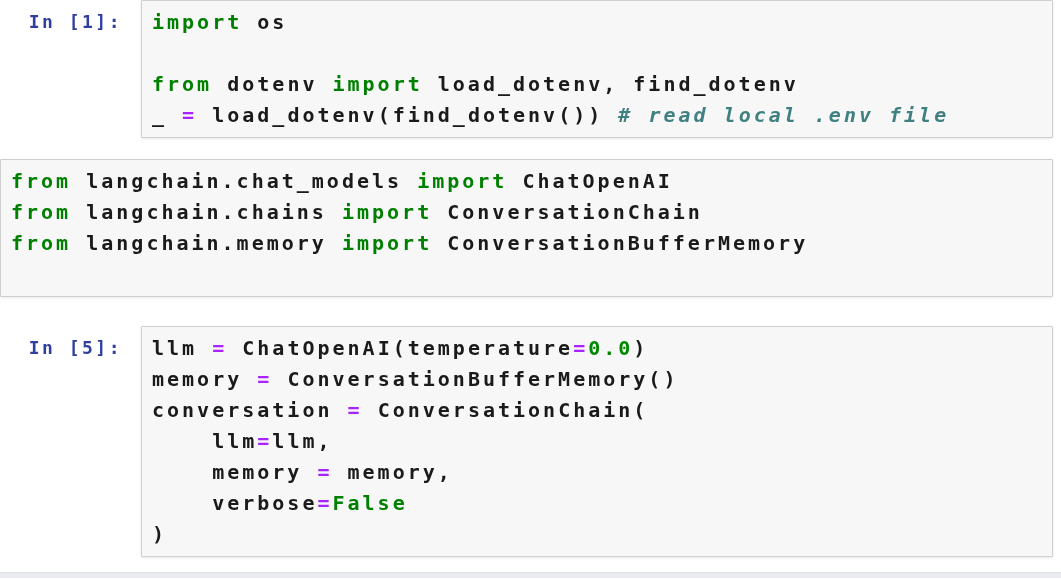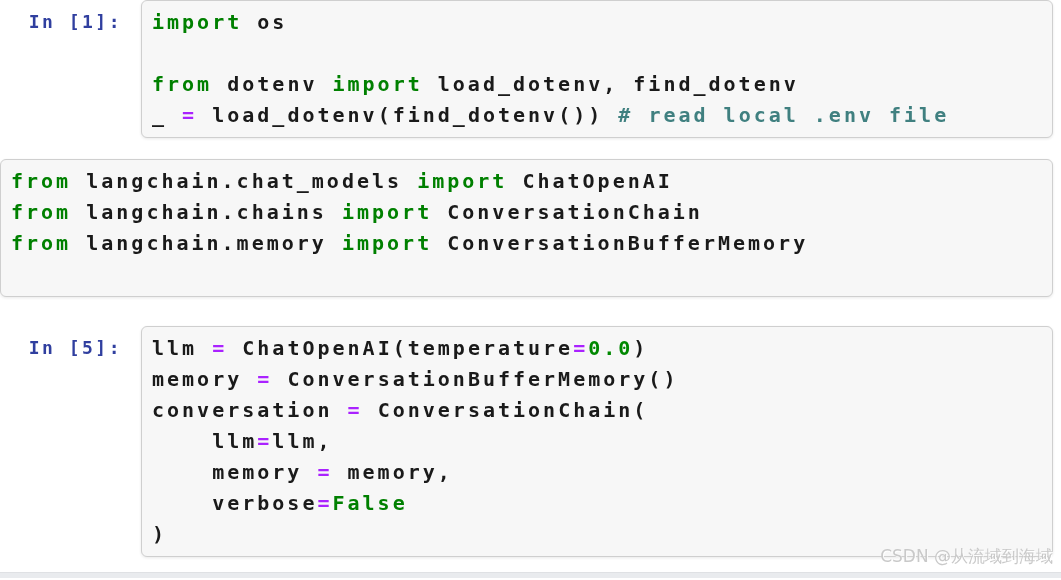--- a/index.html
+++ b/index.html
@@ -37,40 +37,40 @@
     letter-spacing: 2.5px;
     line-height: 31px;
     color: var(--prompt, #303F9F);
     white-space: pre;
   }
   .input {
     flex: 1 1 auto;
     margin-right: 8px;
     background: var(--cell-bg, #f7f7f7);
     border: 1px solid var(--cell-border, #cfcfcf);
-    border-radius: 6px;
+    border-radius: 1px;
     padding: 6px 0 6px 10px;
     box-shadow: 0 1px 3px rgba(0,0,0,0.09);
     cursor: text;
   }
   .code {
     margin: 0;
     font-family: "DejaVu Sans Mono", "Liberation Mono", monospace;
     font-size: 20px;
     font-weight: bold;
     letter-spacing: 3px;
     line-height: 31px;
     color: var(--code-text, #1a1a1a);
     white-space: pre;
   }
   .line { min-height: 31px; }
   .tok-kw { color: var(--keyword, #008000); font-weight: bold; }
   .tok-op { color: var(--operator, #AA22FF); font-weight: bold; }
   .tok-num { color: var(--number, #008800); }
-  .tok-cm { color: var(--comment, #408080); }
+  .tok-cm { color: var(--comment, #408080); font-style: italic; }
   .tok-pl { color: inherit; }
   .bottom-strip {
     position: absolute;
     left: 0;
     top: 572px;
     width: 1061px;
     height: 5px;
     background: var(--bottom-strip, #e9ebee);
     border-top: 1px solid #dfe1e4;
   }
@@ -102,14 +102,13 @@
         </div>
       </div>
       <div class="row">
         <div class="prompt">In [5]:</div>
         <div class="input">
           <pre class="code"><div class="line"><span class="tok-pl">llm </span><span class="tok-op">=</span><span class="tok-pl"> ChatOpenAI(temperature</span><span class="tok-op">=</span><span class="tok-num">0.0</span><span class="tok-pl">)</span></div><div class="line"><span class="tok-pl">memory </span><span class="tok-op">=</span><span class="tok-pl"> ConversationBufferMemory()</span></div><div class="line"><span class="tok-pl">conversation </span><span class="tok-op">=</span><span class="tok-pl"> ConversationChain(</span></div><div class="line"><span class="tok-pl">    llm</span><span class="tok-op">=</span><span class="tok-pl">llm,</span></div><div class="line"><span class="tok-pl">    memory </span><span class="tok-op">=</span><span class="tok-pl"> memory,</span></div><div class="line"><span class="tok-pl">    verbose</span><span class="tok-op">=</span><span class="tok-kw">False</span></div><div class="line"><span class="tok-pl">)</span></div></pre>
         </div>
       </div>
     </div>
   <div class="bottom-strip"></div>
-  <div class="watermark">CSDN @从流域到海域</div>
 </div>
 
 </body></html>

